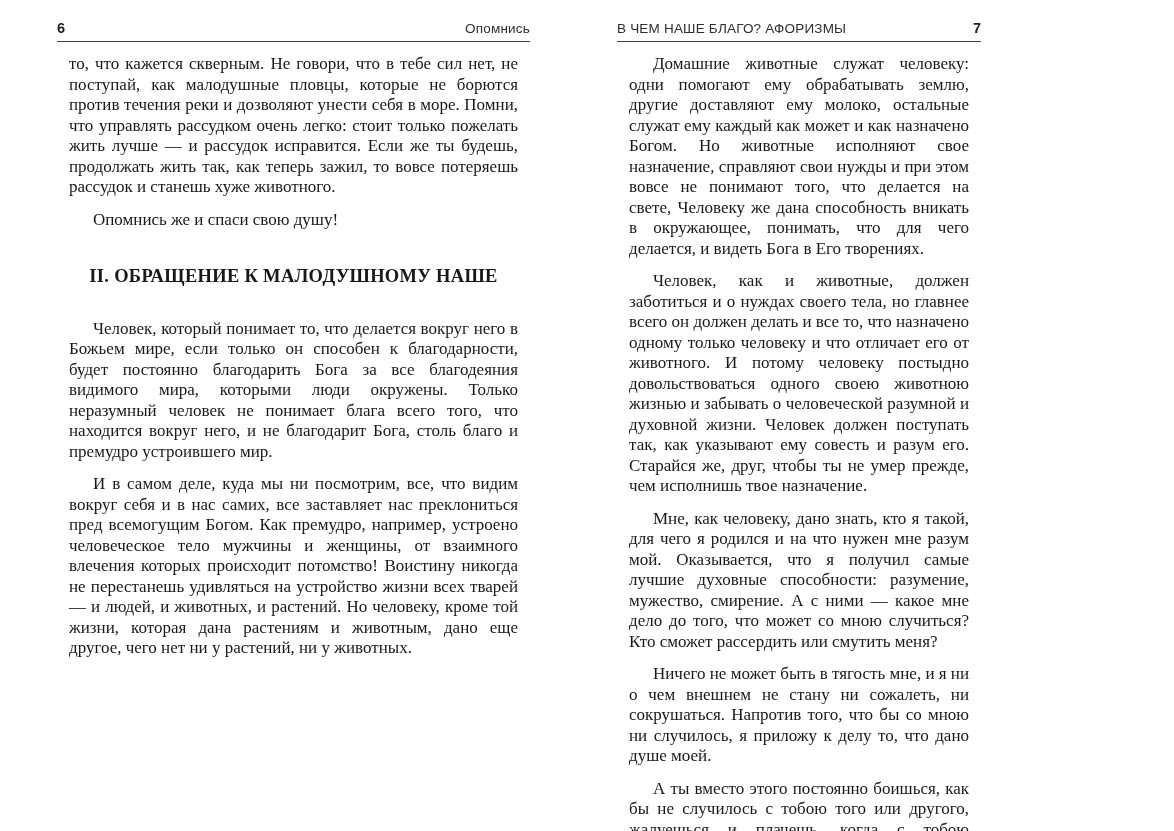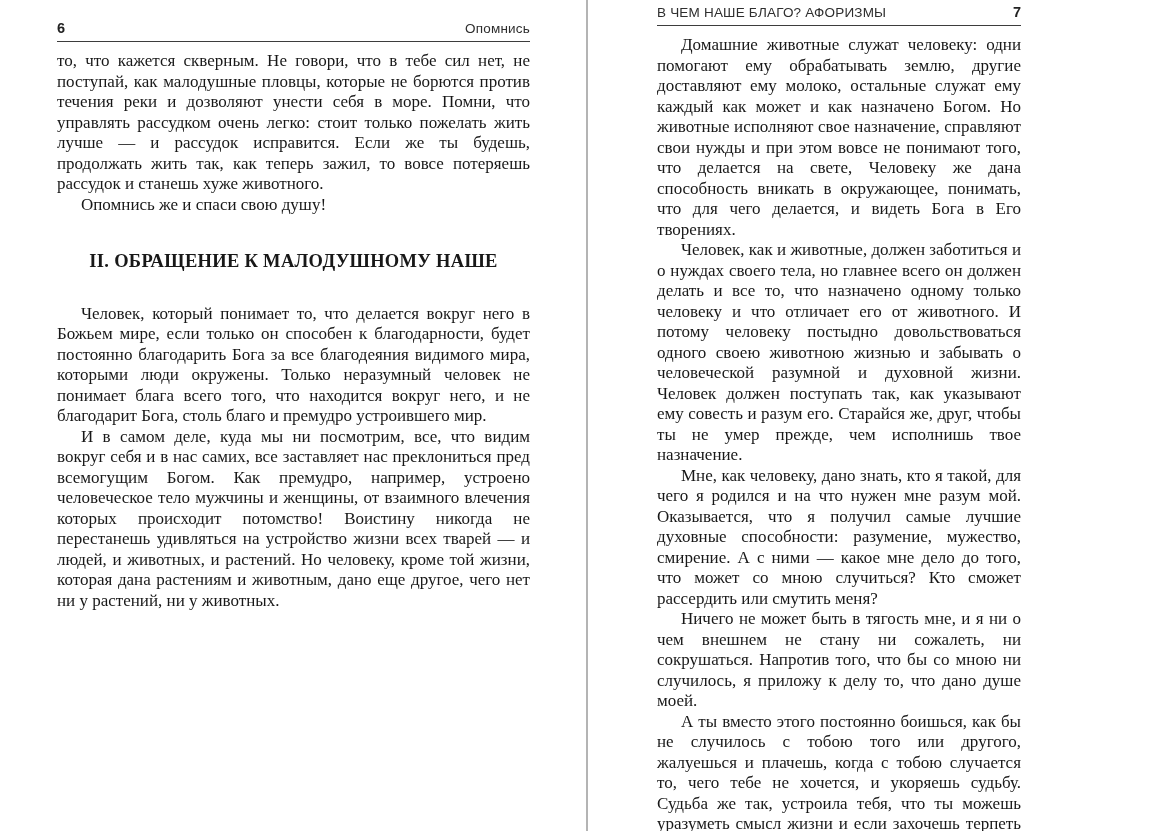--- a/index.html
+++ b/index.html
@@ -16,21 +16,21 @@
     overflow: hidden;
   }
   .page {
     position: absolute;
     top: 0;
     height: 831px;
     box-sizing: border-box;
     background: #ffffff;
   }
   .page.left  { left: 0;     width: 586px; padding: 20px 56px 0 57px; }
-  .page.right { left: 599px; width: 484px; padding: 4px 62px 0 58px; }
+  .page.right { left: 559px; width: 484px; padding: 20px 62px 0 58px; }
 
   .gutter {
     position: absolute;
     left: 586px;
     top: 0;
     width: 2px;
     height: 831px;
     background: #b4b4b4;
   }
 
@@ -54,21 +54,21 @@
   }
 
   .body-text {
     margin-top: 9px;
     font-size: 17px;
     line-height: 20.5px;
     text-align: justify;
     color: #181818;
   }
   .body-text p {
-    margin: 0;
+    margin: 12px;
     padding: 0;
     text-indent: 24px;
   }
   .body-text p.noindent { text-indent: 0; }
 
   .chapter-heading {
     font-size: 18.5px;
     font-weight: bold;
     text-align: center;
     text-indent: 0;

